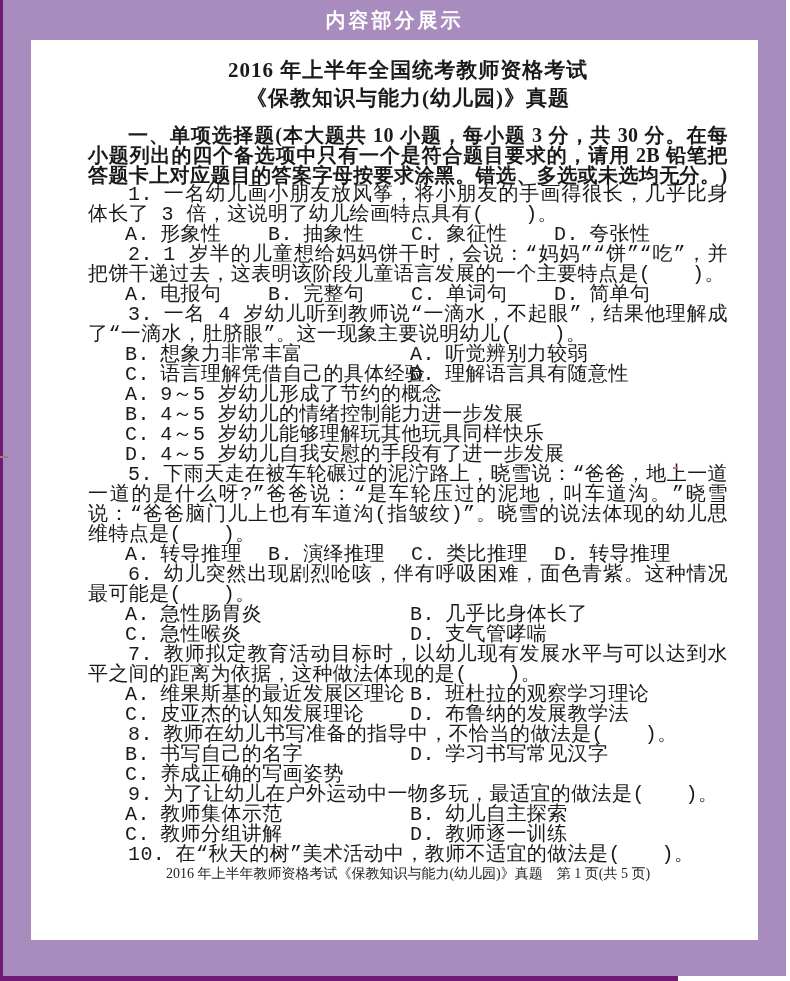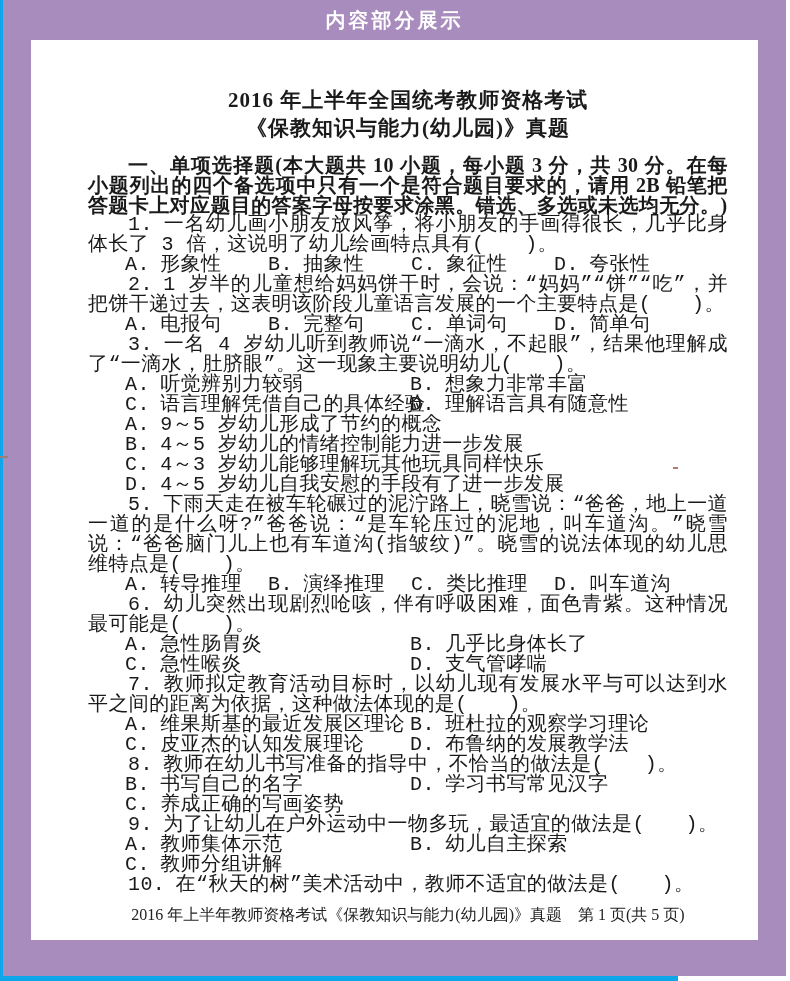--- a/index.html
+++ b/index.html
@@ -2,21 +2,21 @@
 <html><head>
 <meta charset="utf-8">
 <style>
   html, body {
     margin: 0; padding: 0;
     width: 790px; height: 981px;
     background: #ffffff;
     overflow: hidden;
     font-family: "Liberation Serif", "DejaVu Serif", serif;
   }
-  .canvas { position: relative; width: 678px; height: 981px; background: #0ea5e9; }
+  .canvas { position: relative; width: 678px; height: 981px; background: #701a75; }
   .frame {
     position: absolute; left: 3px; top: 0;
     width: 783px; height: 976px;
     background: #a98cbe;
   }
   .banner {
     height: 40px;
     display: flex; align-items: center; justify-content: center;
     color: #ffffff;
     font-family: "Liberation Sans", "DejaVu Sans", sans-serif;
@@ -29,41 +29,40 @@
     width: 727px; height: 900px;
     background: #ffffff;
     color: #1a1a1a;
   }
   .paper-inner { margin: 0 30px 0 57px; }
   .title {
     margin: 0; text-align: center;
     font-size: 21px; line-height: 28px;
     font-weight: bold; letter-spacing: 1px;
   }
-  .title.first { padding-top: 46px; }
+  .title.first { padding-top: 16px; }
   .body-text {
     margin-top: 13px;
     font-size: 20px; line-height: 20px;
     text-align: justify;
     letter-spacing: 0.4px;
   }
   .section-header {
     margin: 0; font-weight: bold; text-indent: 2em;
   }
   .question { margin: 0; font-family: Liberation Mono, monospace; }
   .stem { margin: 0; text-indent: 2em; }
   .opts { padding-left: 37px; }
   .opts.row4 { display: grid; grid-template-columns: 143px 143px 143px 1fr; }
   .opts.col2 { display: grid; grid-template-columns: 285px 1fr; }
   .opts.list .opt { display: block; }
   .opt { white-space: nowrap; overflow: visible; }
   .footer {
     text-align: center;
-    font-size: 16px; line-height: 18px;
-    margin-top: 11px;
+    font-size: 14px; line-height: 18px;
     color: #222222;
   }
   .tick { position: absolute; height: 2px; }
   .tick-left  { left: 0;  top: 456px; width: 8px; background: #9a8076; }
   .tick-right { right: 0; top: 467px; width: 5px; background: #b57a66; }
 </style>
 </head>
 <body>
 
 <div class="canvas">
@@ -90,41 +89,41 @@
                 <div class="opts row4">
                   <span class="opt">A. 电报句</span>
                   <span class="opt">B. 完整句</span>
                   <span class="opt">C. 单词句</span>
                   <span class="opt">D. 简单句</span>
                 </div>
               </div>
               <div class="question">
                 <p class="stem">3. 一名 4 岁幼儿听到教师说“一滴水，不起眼”，结果他理解成了“一滴水，肚脐眼”。这一现象主要说明幼儿(　　)。</p>
                 <div class="opts col2">
+                  <span class="opt">B. 想象力非常丰富</span>
                   <span class="opt">A. 听觉辨别力较弱</span>
-                  <span class="opt">B. 想象力非常丰富</span>
                   <span class="opt">C. 语言理解凭借自己的具体经验</span>
                   <span class="opt">D. 理解语言具有随意性</span>
                 </div>
               </div>
               <div class="question">
                 <div class="opts list">
                   <span class="opt">A. 9～5 岁幼儿形成了节约的概念</span>
                   <span class="opt">B. 4～5 岁幼儿的情绪控制能力进一步发展</span>
-                  <span class="opt">C. 4～3 岁幼儿能够理解玩其他玩具同样快乐</span>
+                  <span class="opt">C. 4～5 岁幼儿能够理解玩其他玩具同样快乐</span>
                   <span class="opt">D. 4～5 岁幼儿自我安慰的手段有了进一步发展</span>
                 </div>
               </div>
               <div class="question">
                 <p class="stem">5. 下雨天走在被车轮碾过的泥泞路上，晓雪说：“爸爸，地上一道一道的是什么呀?”爸爸说：“是车轮压过的泥地，叫车道沟。”晓雪说：“爸爸脑门儿上也有车道沟(指皱纹)”。晓雪的说法体现的幼儿思维特点是(　　)。</p>
                 <div class="opts row4">
                   <span class="opt">A. 转导推理</span>
                   <span class="opt">B. 演绎推理</span>
                   <span class="opt">C. 类比推理</span>
-                  <span class="opt">D. 叫车道沟</span>
+                  <span class="opt">D. 转导推理</span>
                 </div>
               </div>
               <div class="question">
                 <p class="stem">6. 幼儿突然出现剧烈呛咳，伴有呼吸困难，面色青紫。这种情况最可能是(　　)。</p>
                 <div class="opts col2">
                   <span class="opt">A. 急性肠胃炎</span>
                   <span class="opt">B. 几乎比身体长了</span>
                   <span class="opt">C. 急性喉炎</span>
                   <span class="opt">D. 支气管哮喘</span>
                 </div>
@@ -145,20 +144,21 @@
                   <span class="opt">D. 学习书写常见汉字</span>
                   <span class="opt">C. 养成正确的写画姿势</span>
                 </div>
               </div>
               <div class="question">
                 <p class="stem">9. 为了让幼儿在户外运动中一物多玩，最适宜的做法是(　　)。</p>
                 <div class="opts col2">
                   <span class="opt">A. 教师集体示范</span>
                   <span class="opt">B. 幼儿自主探索</span>
                   <span class="opt">C. 教师分组讲解</span>
+                  <span class="opt">D. 教师逐一训练</span>
                 </div>
               </div>
               <div class="question">
                 <p class="stem">10. 在“秋天的树”美术活动中，教师不适宜的做法是(　　)。</p>
               </div>
             </div>
         </div>
         <div class="footer">2016 年上半年教师资格考试《保教知识与能力(幼儿园)》真题　第 1 页(共 5 页)</div>
       </div>
     </div>

